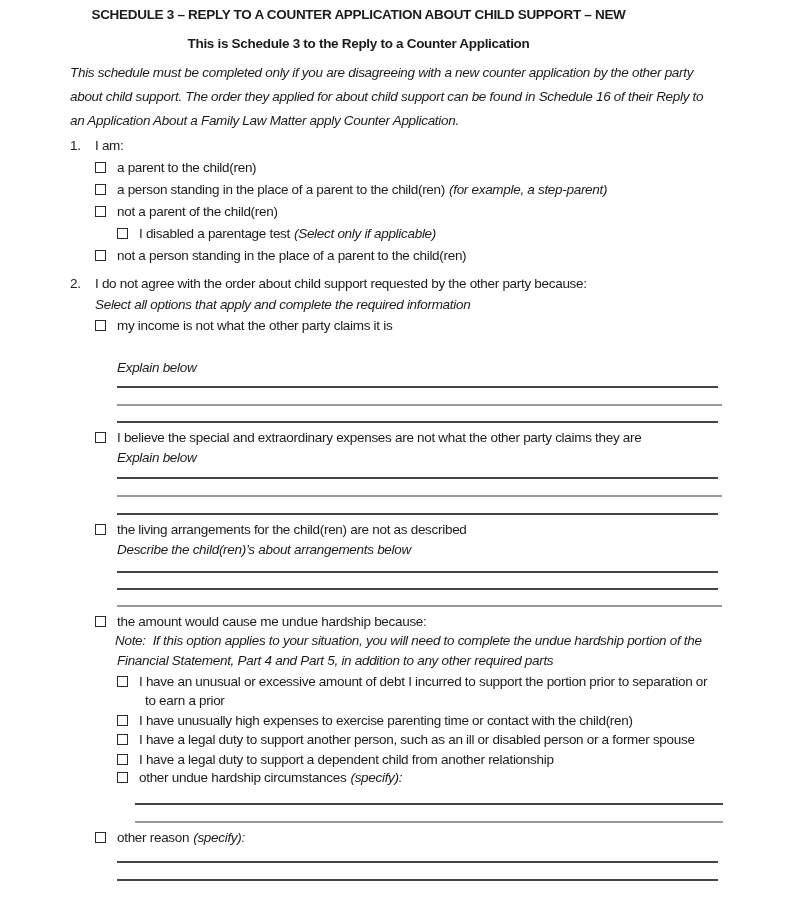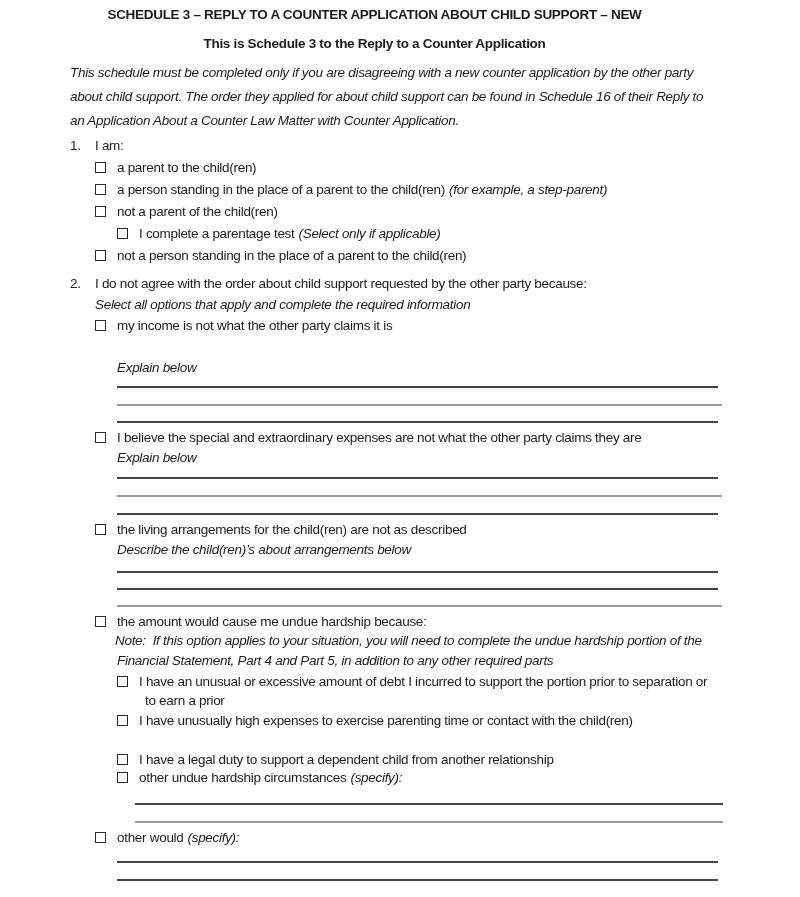--- a/index.html
+++ b/index.html
@@ -13,21 +13,21 @@
     color:#1b1b1b;
     overflow:hidden;
   }
   .row{
     position:absolute;
     display:flex;
     align-items:flex-start;
     line-height:17px;
     white-space:pre;
   }
-  .center{left:0;width:717px;justify-content:center;text-align:center;padding-left:16px;}
+  .center{left:0;width:717px;justify-content:center;text-align:center;}
   .bold{font-weight:bold;}
   .it{font-style:italic;}
   .num{display:inline-block;width:25px;flex:none;}
   .cb{
     box-sizing:border-box;
     width:11px;height:11px;
     border:1px solid #2a2a2a;
     background:#fff;
     flex:none;
     margin-top:2.5px;
@@ -45,21 +45,21 @@
 </head>
 <body>
 
 <div class="page">
 
   <div class="row center bold" style="top:6px">SCHEDULE 3 – REPLY TO A COUNTER APPLICATION ABOUT CHILD SUPPORT – NEW</div>
   <div class="row center bold" style="top:35px">This is Schedule 3 to the Reply to a Counter Application</div>
 
   <div class="row it" style="top:64px;left:70px">This schedule must be completed only if you are disagreeing with a new counter application by the other party</div>
   <div class="row it" style="top:88px;left:70px">about child support. The order they applied for about child support can be found in Schedule 16 of their Reply to</div>
-  <div class="row it" style="top:112px;left:70px">an Application About a Counter Law Matter with Counter Application.</div>
+  <div class="row it" style="top:112px;left:70px">an Application About a Family Law Matter apply Counter Application.</div>
 
   <div class="row" style="top:137px;left:70px">
     <span class="num">1.</span>
     <span class="lbl">I am:</span>
   </div>
 
   <div class="row" style="top:159px;left:95px">
     <span class="cb"></span>
     <span class="lbl">a parent to the child(ren)</span>
   </div>
@@ -70,21 +70,21 @@
     <span class="note">(for example, a step-parent)</span>
   </div>
 
   <div class="row" style="top:203px;left:95px">
     <span class="cb"></span>
     <span class="lbl">not a parent of the child(ren)</span>
   </div>
 
   <div class="row" style="top:225px;left:117px">
     <span class="cb"></span>
-    <span class="lbl">I complete a parentage test</span>
+    <span class="lbl">I disabled a parentage test</span>
     <span class="note">(Select only if applicable)</span>
   </div>
 
   <div class="row" style="top:247px;left:95px">
     <span class="cb"></span>
     <span class="lbl">not a person standing in the place of a parent to the child(ren)</span>
   </div>
 
   <div class="row" style="top:275px;left:70px">
     <span class="num">2.</span>
@@ -138,37 +138,41 @@
     <span class="cb"></span>
     <span class="lbl">I have an unusual or excessive amount of debt I incurred to support the portion prior to separation or</span>
   </div>
   <div class="row" style="top:692px;left:145px">to earn a prior</div>
 
   <div class="row" style="top:712px;left:117px">
     <span class="cb"></span>
     <span class="lbl">I have unusually high expenses to exercise parenting time or contact with the child(ren)</span>
   </div>
 
+  <div class="row" style="top:731px;left:117px">
+    <span class="cb"></span>
+    <span class="lbl">I have a legal duty to support another person, such as an ill or disabled person or a former spouse</span>
+  </div>
 
   <div class="row" style="top:751px;left:117px">
     <span class="cb"></span>
     <span class="lbl">I have a legal duty to support a dependent child from another relationship</span>
   </div>
 
   <div class="row" style="top:769px;left:117px">
     <span class="cb"></span>
     <span class="lbl">other undue hardship circumstances</span>
     <span class="note">(specify):</span>
   </div>
 
   <div class="wline" style="top:803px;left:135px;width:588px"></div>
   <div class="wline light" style="top:821px;left:135px;width:588px"></div>
 
   <div class="row" style="top:829px;left:95px">
     <span class="cb"></span>
-    <span class="lbl">other would</span>
+    <span class="lbl">other reason</span>
     <span class="note">(specify):</span>
   </div>
 
   <div class="wline" style="top:861px;left:117px;width:601px"></div>
   <div class="wline" style="top:879px;left:117px;width:601px"></div>
 
 </div>
 
 </body></html>

